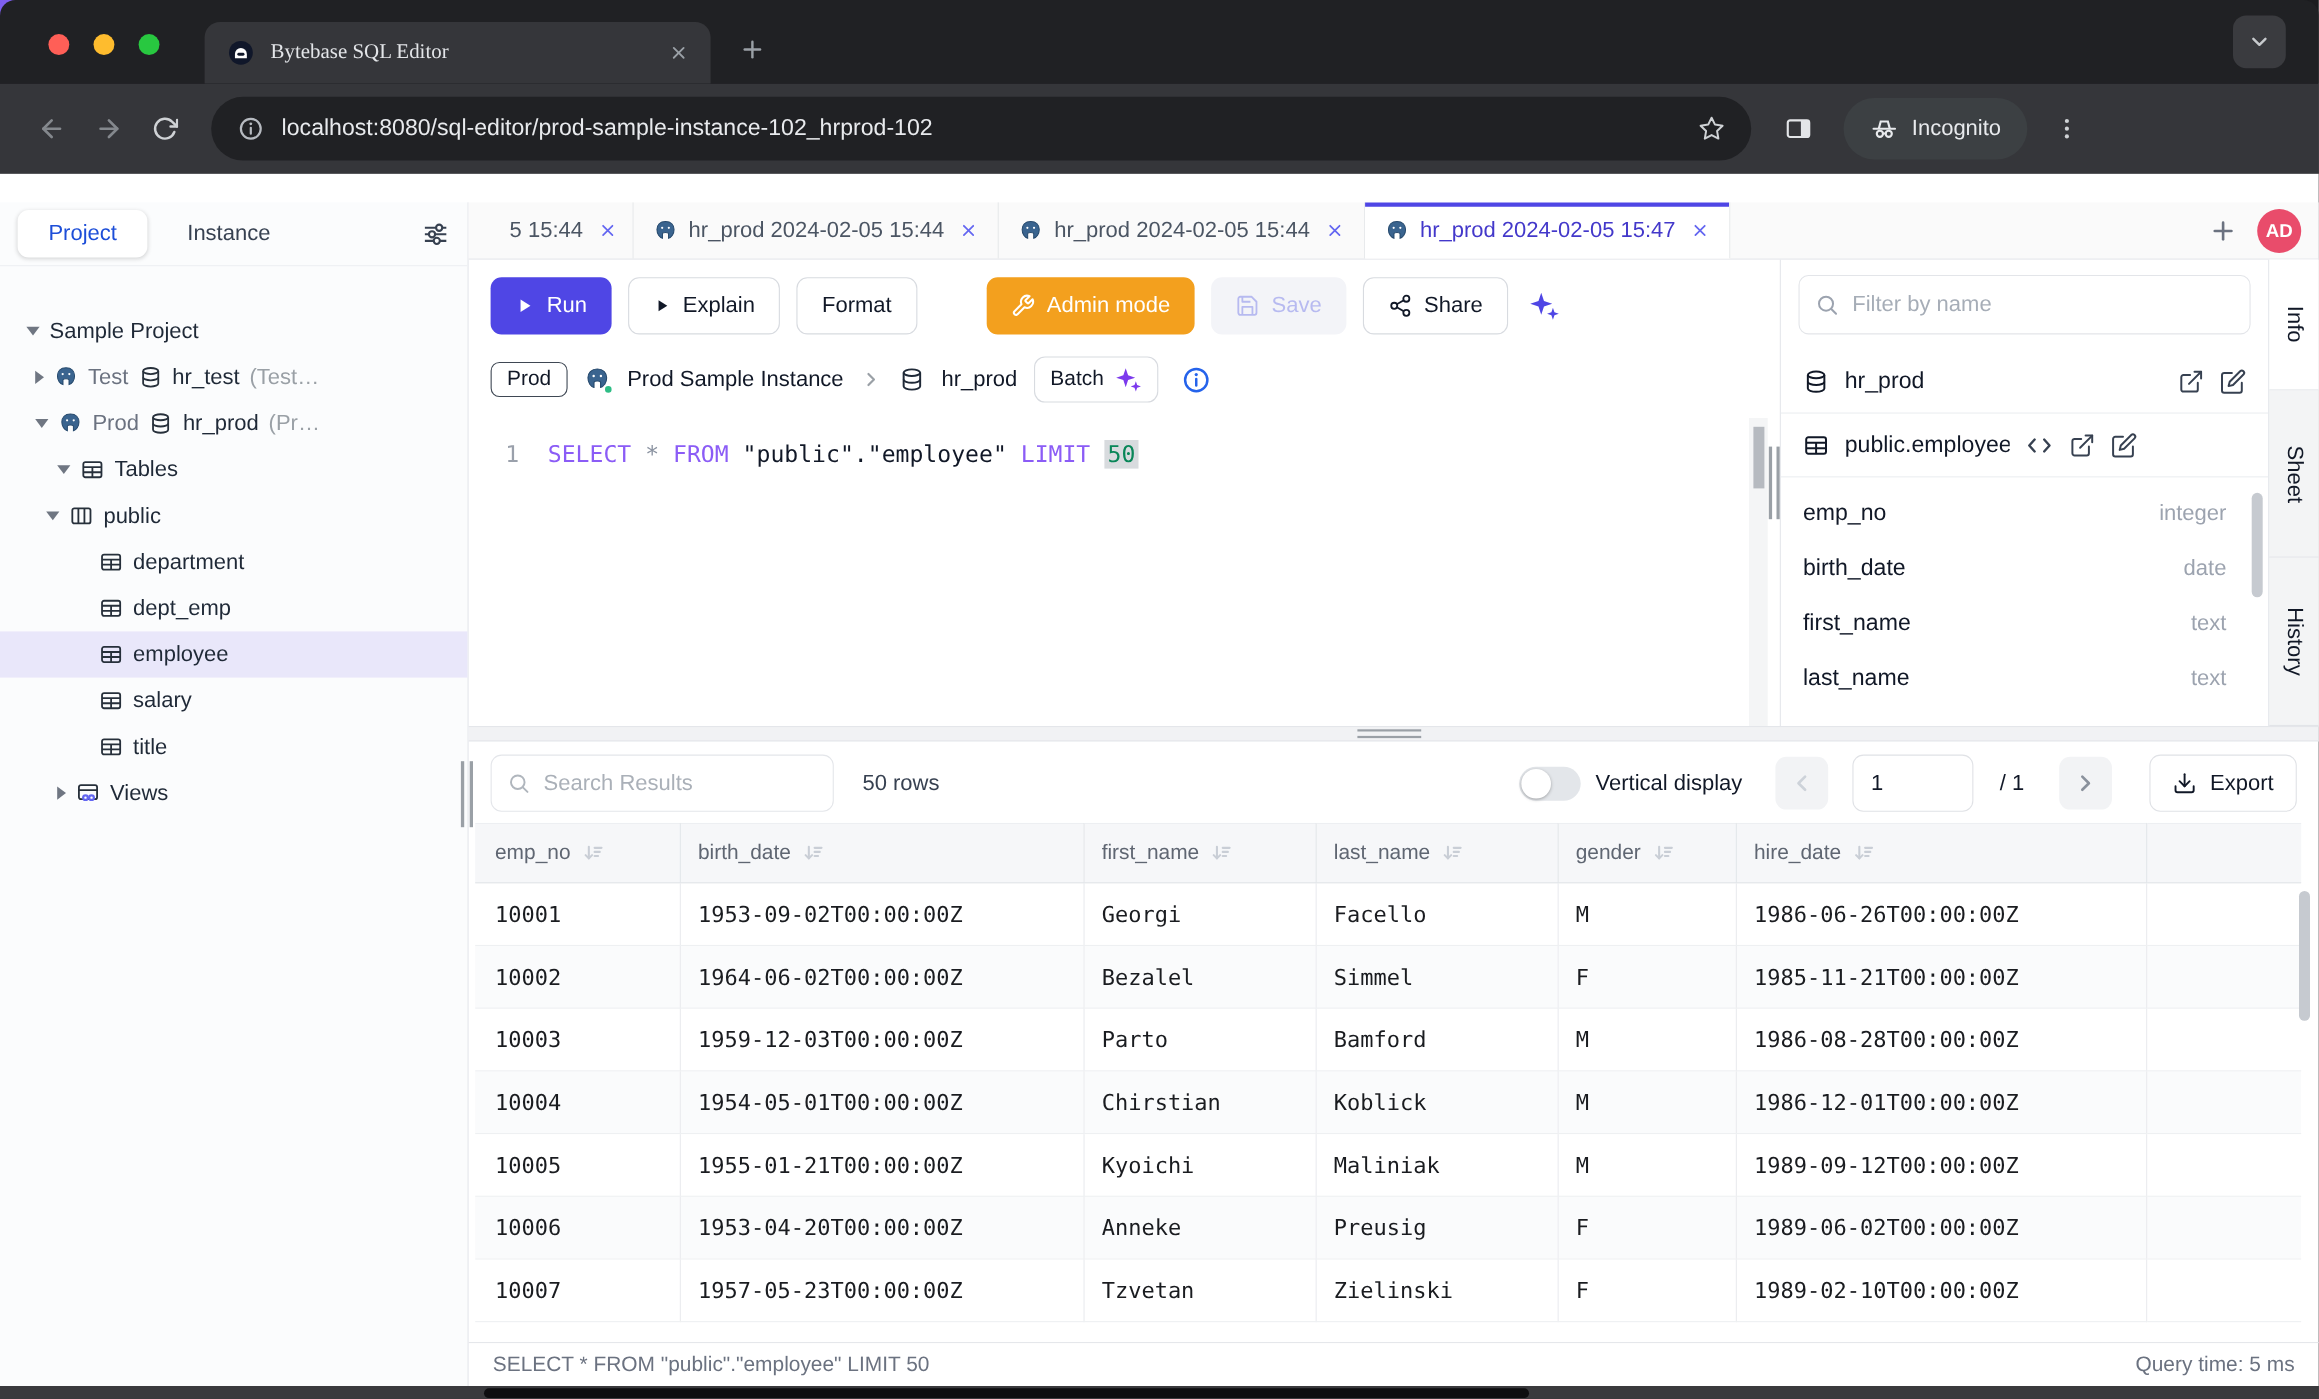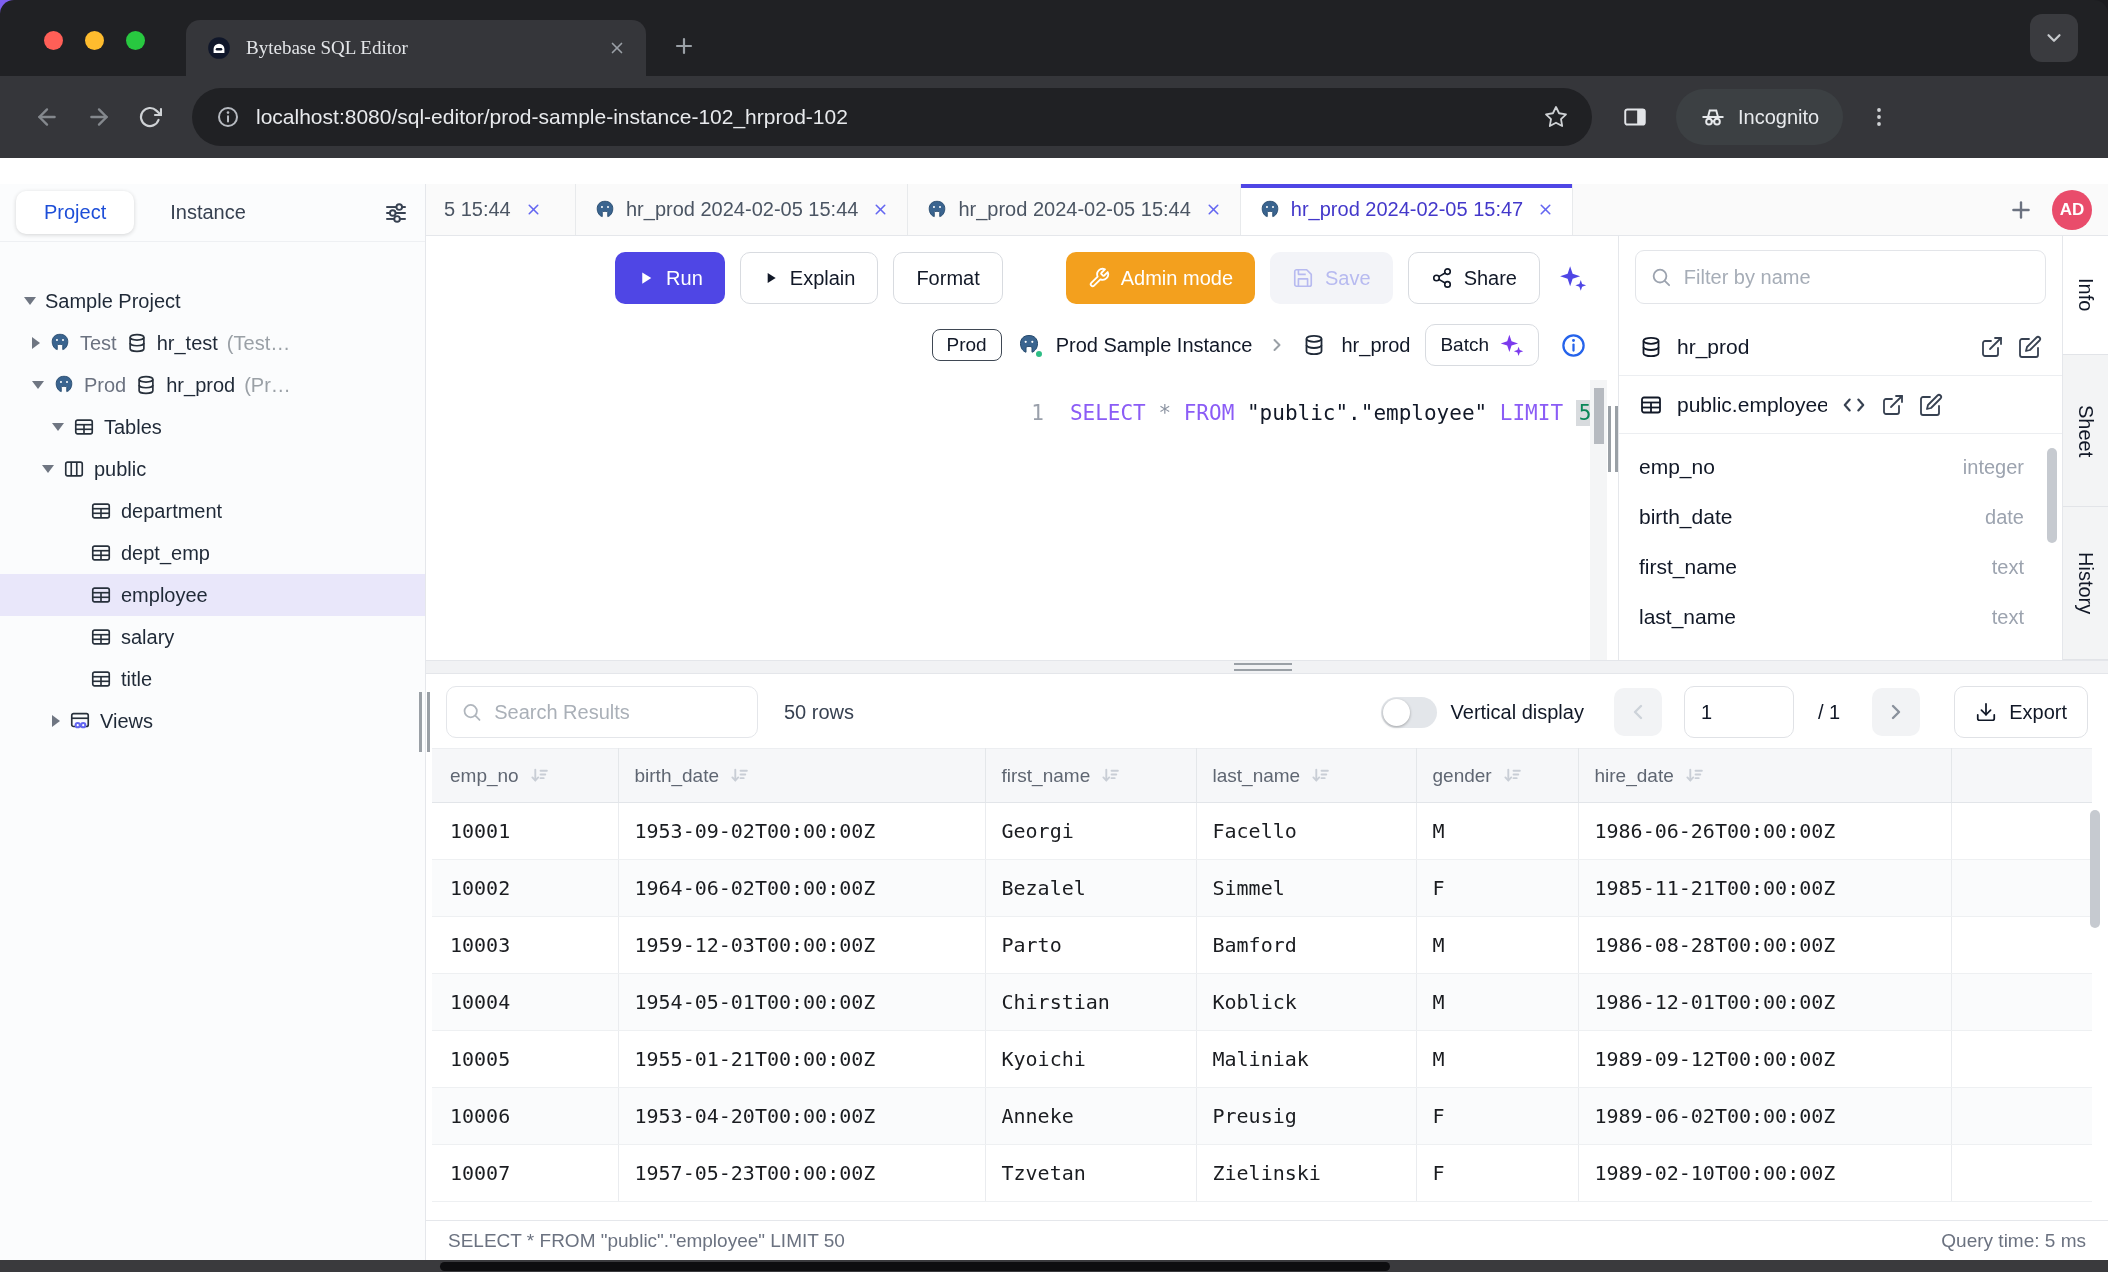--- a/index.html
+++ b/index.html
@@ -76,29 +76,29 @@
   .sidebar-splitter i { width:3px; height:60px; background:#9aa0a6; display:block; }
 
   
   .main { flex:1 1 auto; display:flex; flex-direction:column; min-width:0; }
 
   
   .etabs { height:52px; background:#fafafa; border-bottom:1px solid #e5e7eb; display:flex; align-items:stretch; flex:0 0 auto; }
   .etab { display:flex; align-items:center; gap:10px; padding:0 18px; border-right:1px solid #e8eaec;
     font-size:20px; color:#4b5563; white-space:nowrap; overflow:hidden; }
   .etab .x { color:#6366f1; display:flex; margin-left:4px; }
-  .etab.partial { width:150px; padding-right:14px; }
+  .etab.partial { width:150px; justify-content:flex-end; padding-right:14px; }
   .etab.active { background:#fff; color:#4338ca; box-shadow:inset 0 4px 0 #4f46e5; }
   .eplus { margin-left:auto; align-self:center; color:#6b7280; display:flex; padding:0 12px; }
   .avatar { align-self:center; margin:0 16px 0 6px; width:40px; height:40px; border-radius:50%;
     background:#e94c6b; color:#fff; font-size:17px; font-weight:bold; display:flex; align-items:center; justify-content:center; }
 
   
   .eregion { height:424px; display:flex; flex:0 0 auto; min-width:0; }
-  .epane { flex:1 1 auto; display:flex; flex-direction:column; min-width:0; position:relative;align-items:flex-end; }
+  .epane { flex:1 1 auto; display:flex; flex-direction:column; min-width:0; position:relative; }
   .etoolbar { display:flex; align-items:center; gap:15px; padding:16px 20px 8px; }
   .btn { height:52px; border-radius:10px; padding:0 22px; font-size:20px; display:inline-flex; align-items:center; gap:11px; border:none; background:none; font-family:inherit; cursor:default; }
   .btn-run { background:#4f46e5; color:#fff; }
   .btn-outline { border:1.5px solid #d8dbe0; background:#fff; color:#111827; }
   .btn-admin { background:#f3a01e; color:#fff; font-weight:500; margin-left:48px; }
   .btn-save { background:#f3f4f8; color:#b7baf0; }
   .sparkai { color:#4f46e5; display:flex; margin-left:2px; }
   .ebread { display:flex; align-items:center; gap:15px; padding:12px 20px 14px; }
   .envchip { border:1.5px solid #3f4854; border-radius:8px; padding:4px 14px; font-size:19px; color:#111827; }
   .pgwrap { position:relative; display:flex; }

